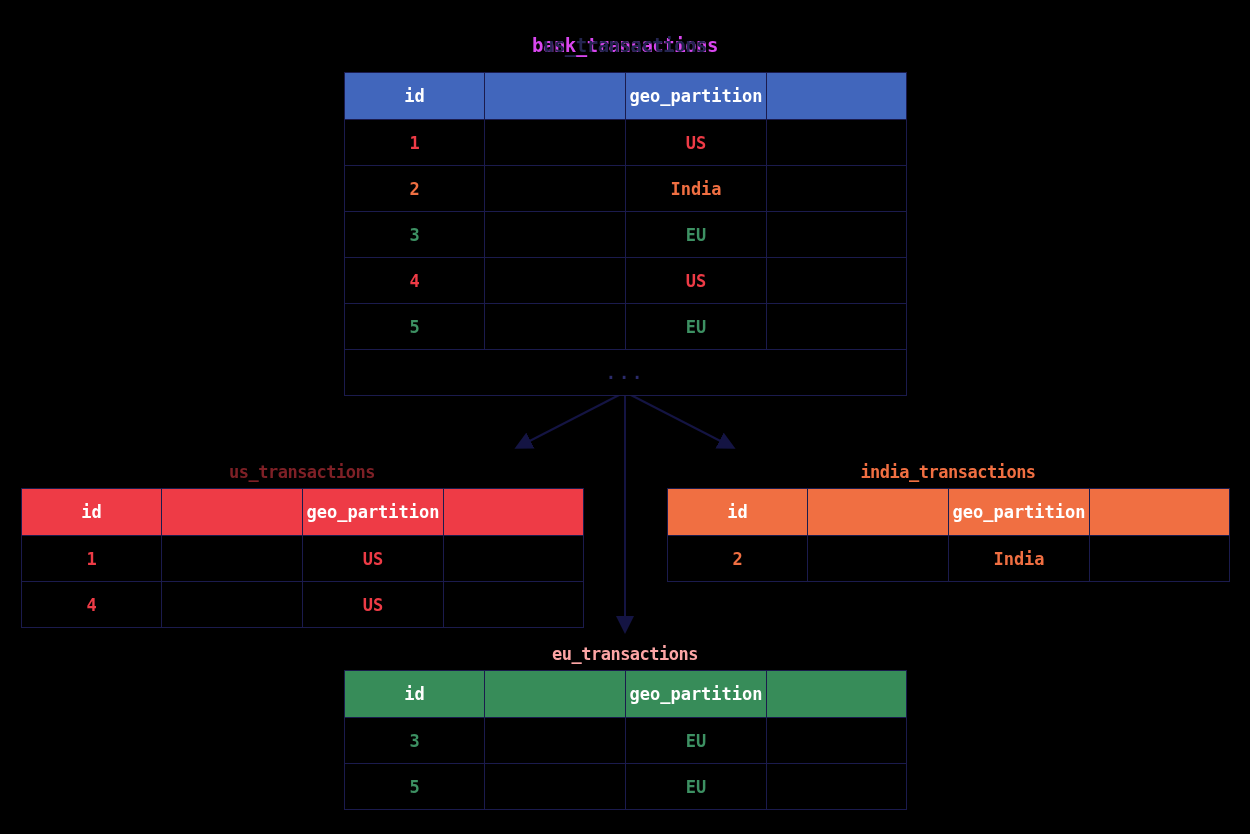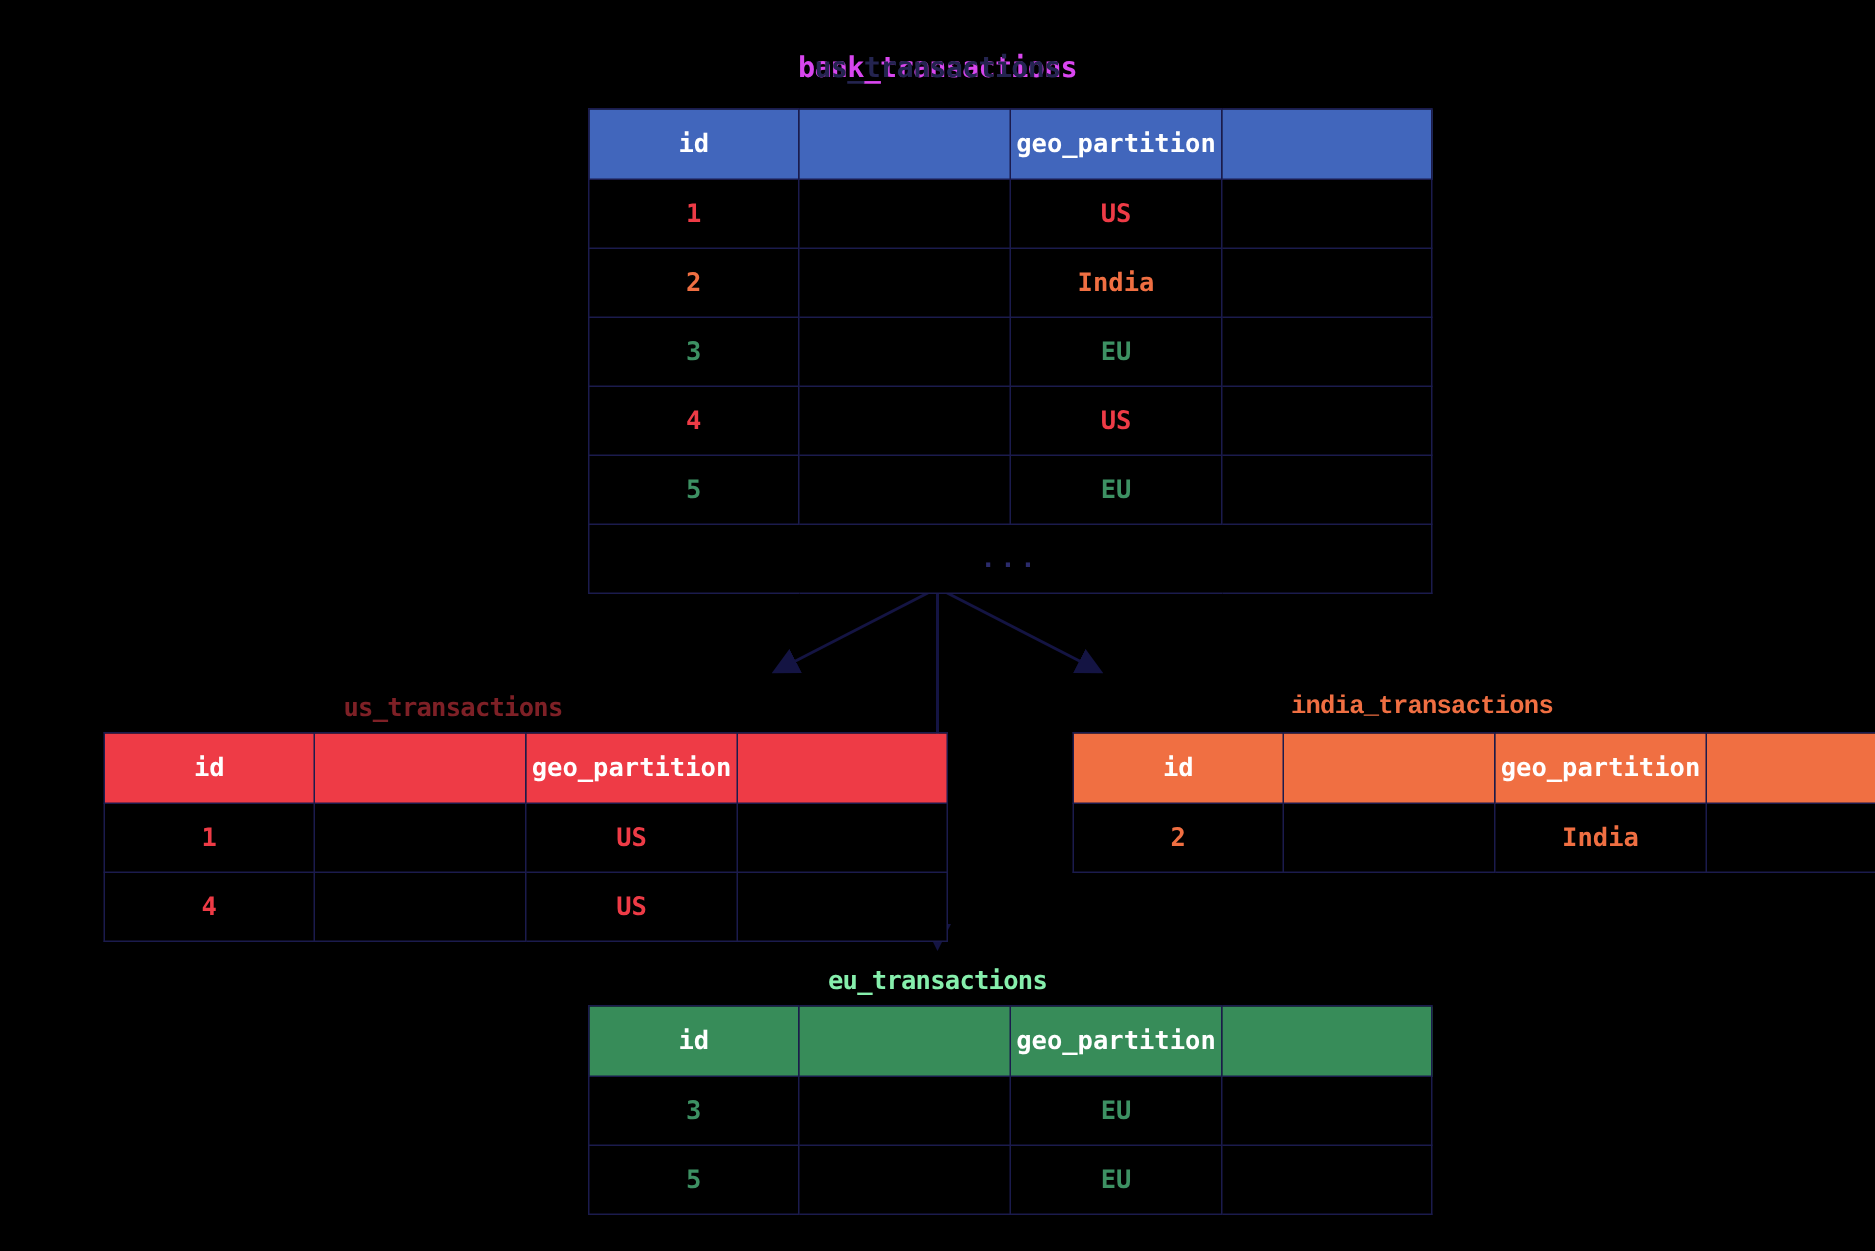--- a/index.html
+++ b/index.html
@@ -90,33 +90,33 @@
   #main-table-block   { left: 344px; top: 24px;  width: 562px; }
   #us-table-block     { left: 21px;  top: 440px; width: 562px; }
   #india-table-block  { left: 667px; top: 440px; width: 562px; }
   #eu-table-block     { left: 344px; top: 622px; width: 562px; }
 
   #main-table-block  .tbl-title { top: 10px; }
   #us-table-block    .tbl-title { top: 22px; }
   #india-table-block .tbl-title { top: 22px; }
   #eu-table-block    .tbl-title { top: 22px; }
 
-  .tbl-wrap { position: absolute; left: 0; top: 48px; margin-left: 48px; }
+  .tbl-wrap { position: absolute; left: 0; top: 48px; }
 
   table.db { width: 562px; }
   col.c-id   { width: 140px; }
   col.c-pad1 { width: 141px; }
   col.c-geo  { width: 141px; }
   col.c-pad2 { width: 140px; }
 
   
   .title-clipped { font-size: 17px; }
   .title-clipped.us    { color: #7e2026; }
-  .title-clipped.india { color: #f06f42; font-family: Liberation Mono, monospace; }
-  .title-clipped.eu    { color: #86efac; }
+  .title-clipped.india { color: #f06f42; }
+  .title-clipped.eu    { color: #fca5a5; }
 </style>
 </head>
 <body>
 
 <div class="stage">
 
   <svg class="connectors" viewBox="0 0 1250 834" xmlns="http://www.w3.org/2000/svg">
     <defs>
       <marker id="arrowhead" markerWidth="9" markerHeight="9" refX="7" refY="4.5" orient="auto" markerUnits="strokeWidth">
         <path d="M0,0 L9,4.5 L0,9 z" fill="#141443"></path>

